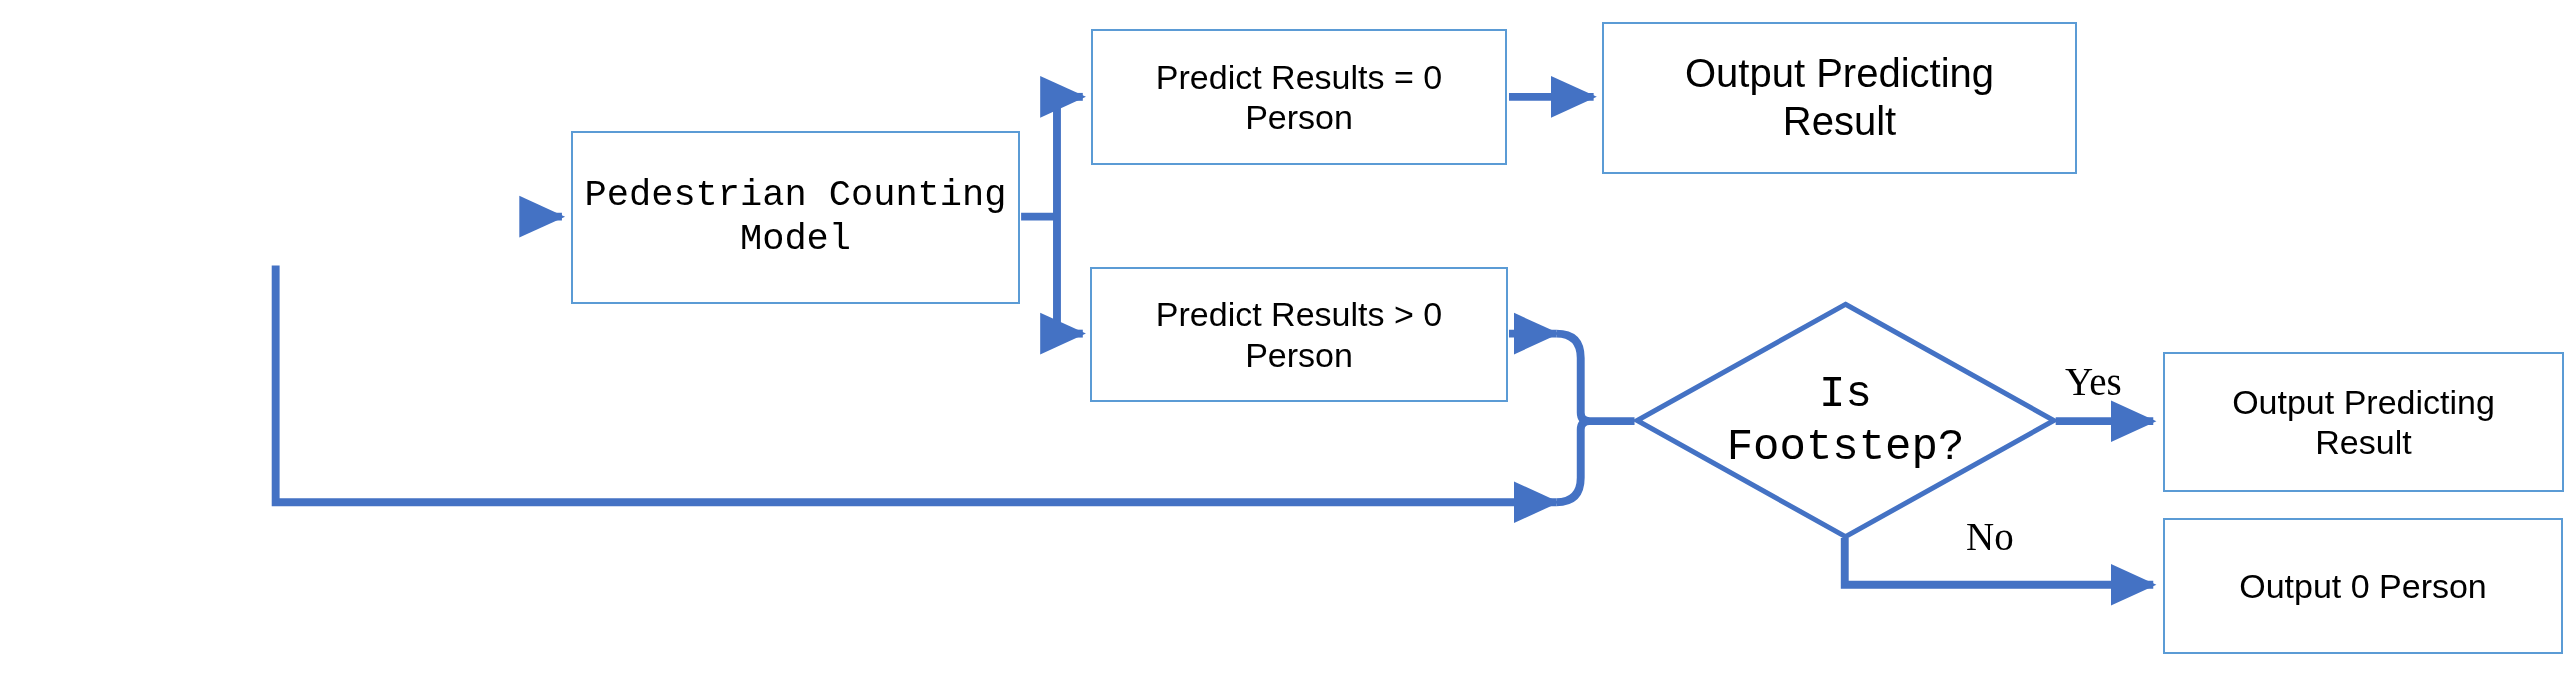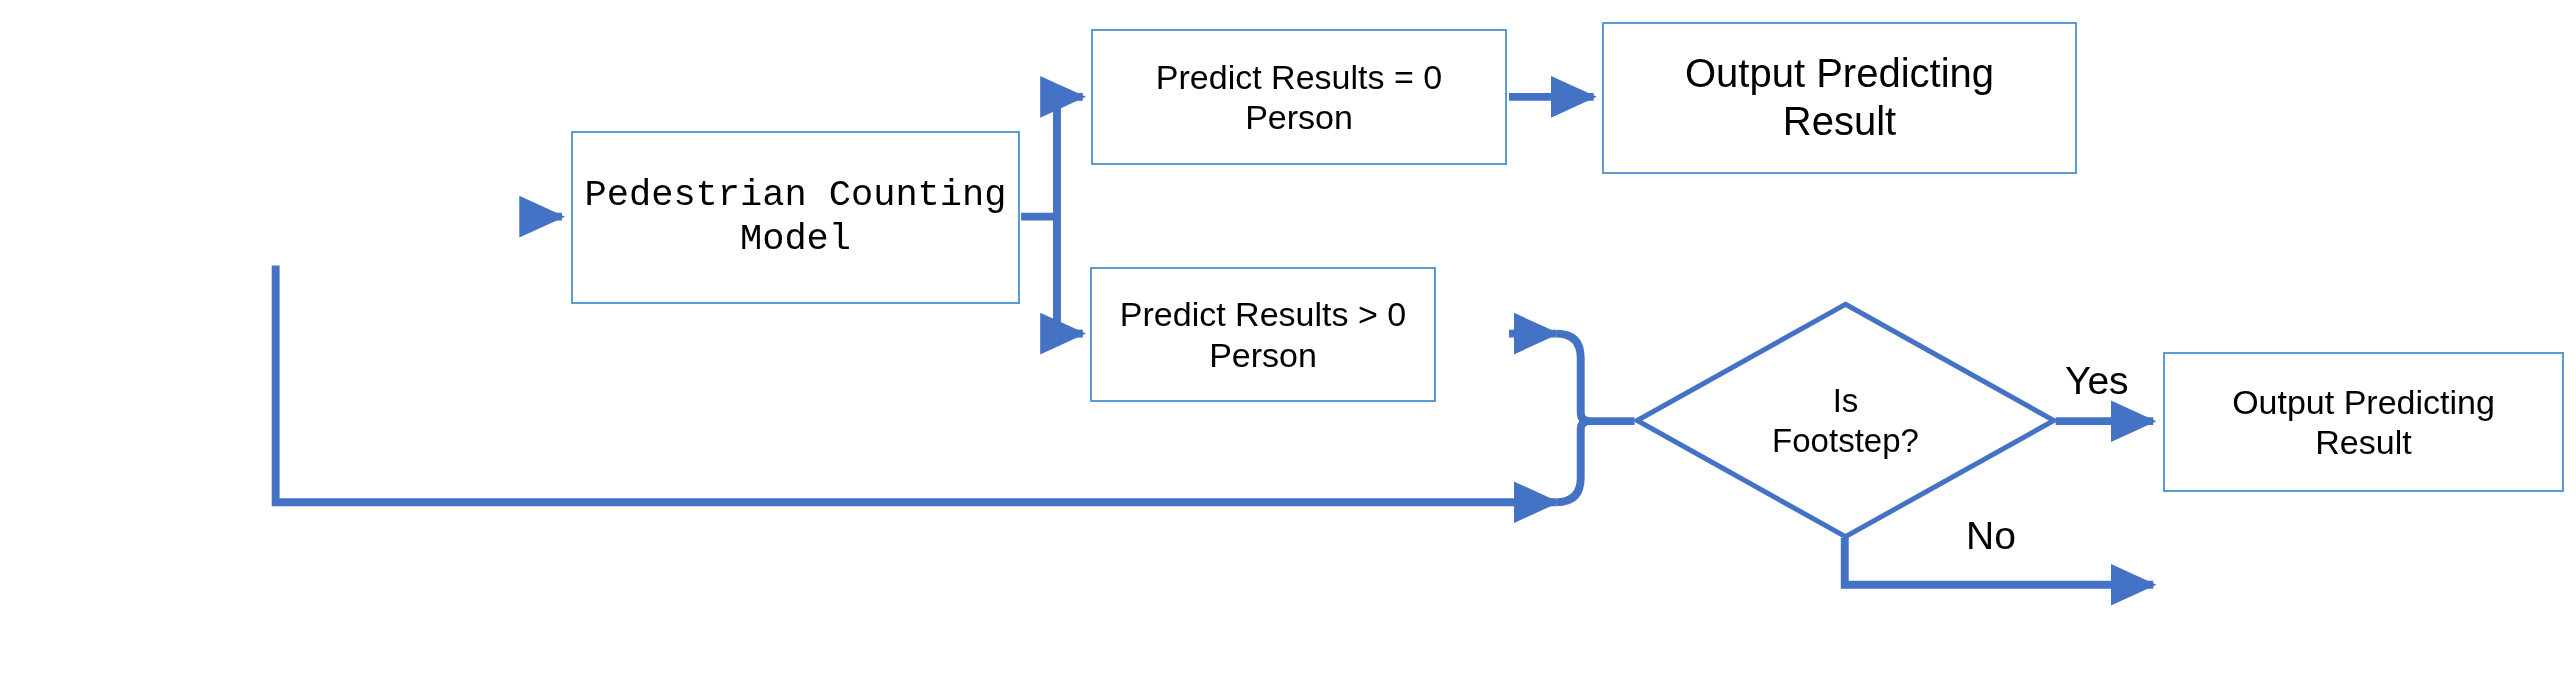--- a/index.html
+++ b/index.html
@@ -29,21 +29,21 @@
     text-align: center;
     color: #000000;
     line-height: 1.18;
     padding: 0 7.2px;
     font-family: "Liberation Sans", sans-serif;
     white-space: pre-line;
   }
   .node.signal        { left:20px;   top:167px; width:508px; height:97px; font-size:39px; }
   .node.model         { left:571px;  top:131px; width:449px; height:173px; font-size:37px;font-family:Liberation Mono, monospace; }
   .node.pred-eq0      { left:1091px; top:29px;  width:416px; height:136px; font-size:34px; }
-  .node.pred-gt0      { left:1090px; top:267px; width:346px; height:135px; font-size:34px; }
+  .node.pred-gt0      { left:1090px; top:267px; width:418px; height:135px; font-size:34px; }
   .node.out-top       { left:1602px; top:21.5px;  width:475px; height:152px; font-size:40px; }
   .node.out-yes       { left:2163px; top:352px; width:401px; height:140px; font-size:34px; }
   .node.out-zero      { left:2163px; top:518px; width:400px; height:136px; font-size:34px; }
 
   .diamond-wrap {
     position: absolute;
     left: 1635px;
     top: 302px;
     width: 421px;
     height: 237px;
@@ -51,33 +51,33 @@
   .diamond-wrap svg { display:block; width:100%; height:100%; overflow:visible; }
   .diamond-label {
     position: absolute;
     left: 0; top: 0;
     width: 421px;
     height: 237px;
     display: flex;
     align-items: center;
     justify-content: center;
     text-align: center;
-    font-size: 33px;
+    font-size: 44px;
     color: #000000;
     line-height: 1.2;
     white-space: pre-line;
-    font-family: Liberation Sans, sans-serif;
+    font-family: Liberation Mono, monospace;
     pointer-events: none;
   }
 
   .edge-label {
     position: absolute;
     color: #000000;
     font-size: 39px;
-    font-family: Liberation Sans, sans-serif;
+    font-family: Liberation Serif, serif;
     white-space: nowrap;
   }
   .edge-label.yes { left: 2065px; top: 359px; }
   .edge-label.no  { left: 1966px; top: 514px; text-align: center; }
 
   #wires {
     position: absolute;
     left: 0; top: 0;
     width: 2576px;
     height: 678px;
@@ -150,19 +150,20 @@
     <svg viewBox="0 0 587 330" xmlns="http://www.w3.org/2000/svg">
       <polygon points="293.5,3 584,165 293.5,327 3,165" fill="#ffffff" stroke="#4472C4" stroke-width="7"></polygon>
     </svg>
     <div class="diamond-label">Is
 Footstep?</div>
   </div>
 
   <div class="node out-yes">Output Predicting
 Result</div>
 
+  <div class="node out-zero">Output 0 Person</div>
 
   <div class="edge-label yes">Yes</div>
 
   <div class="edge-label no">No</div>
 
 </div>
 
 
 </body></html>

